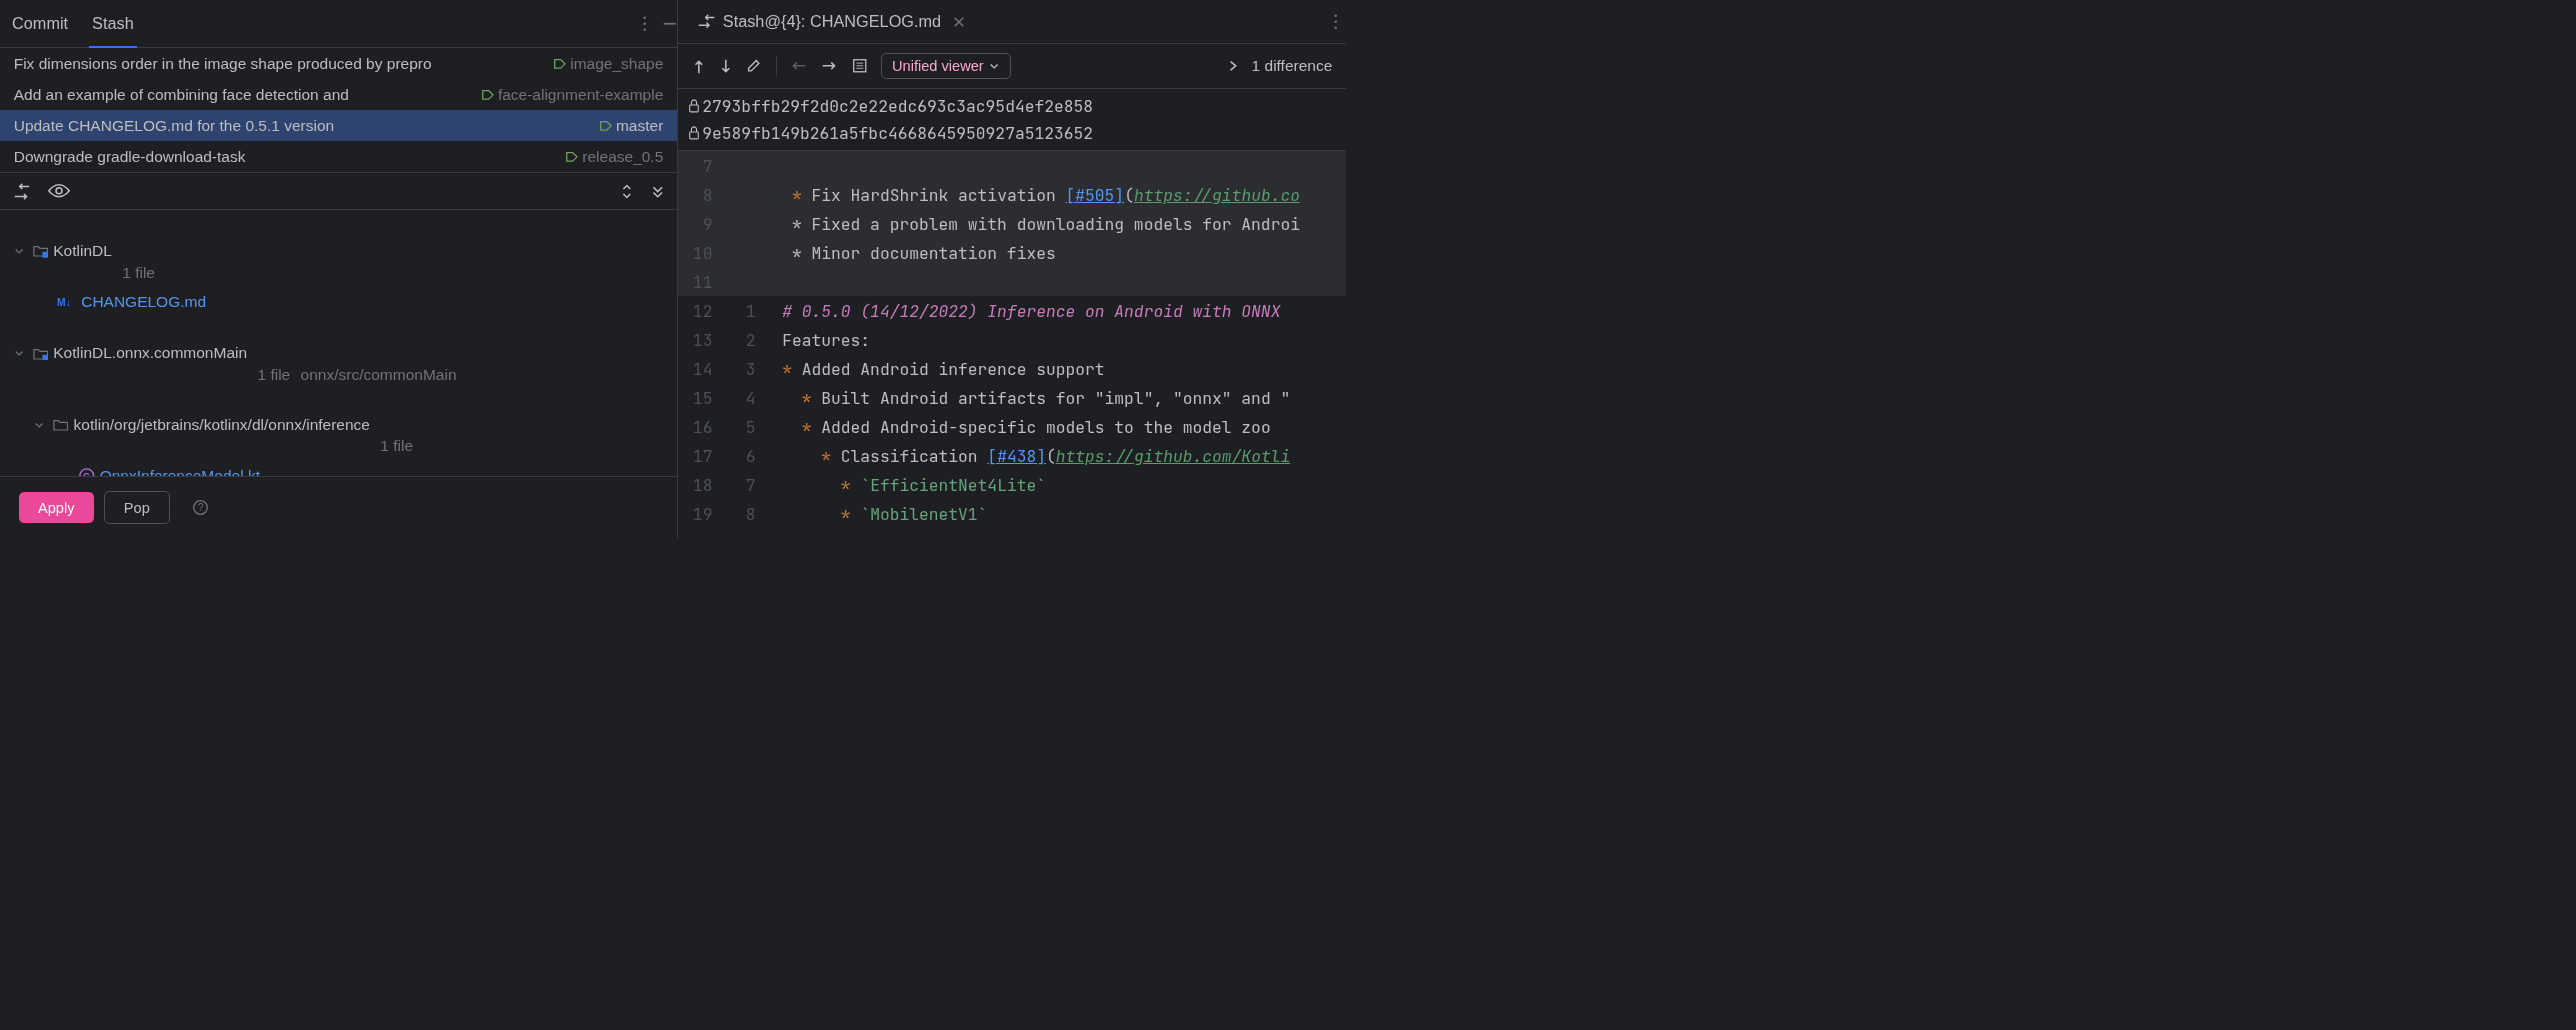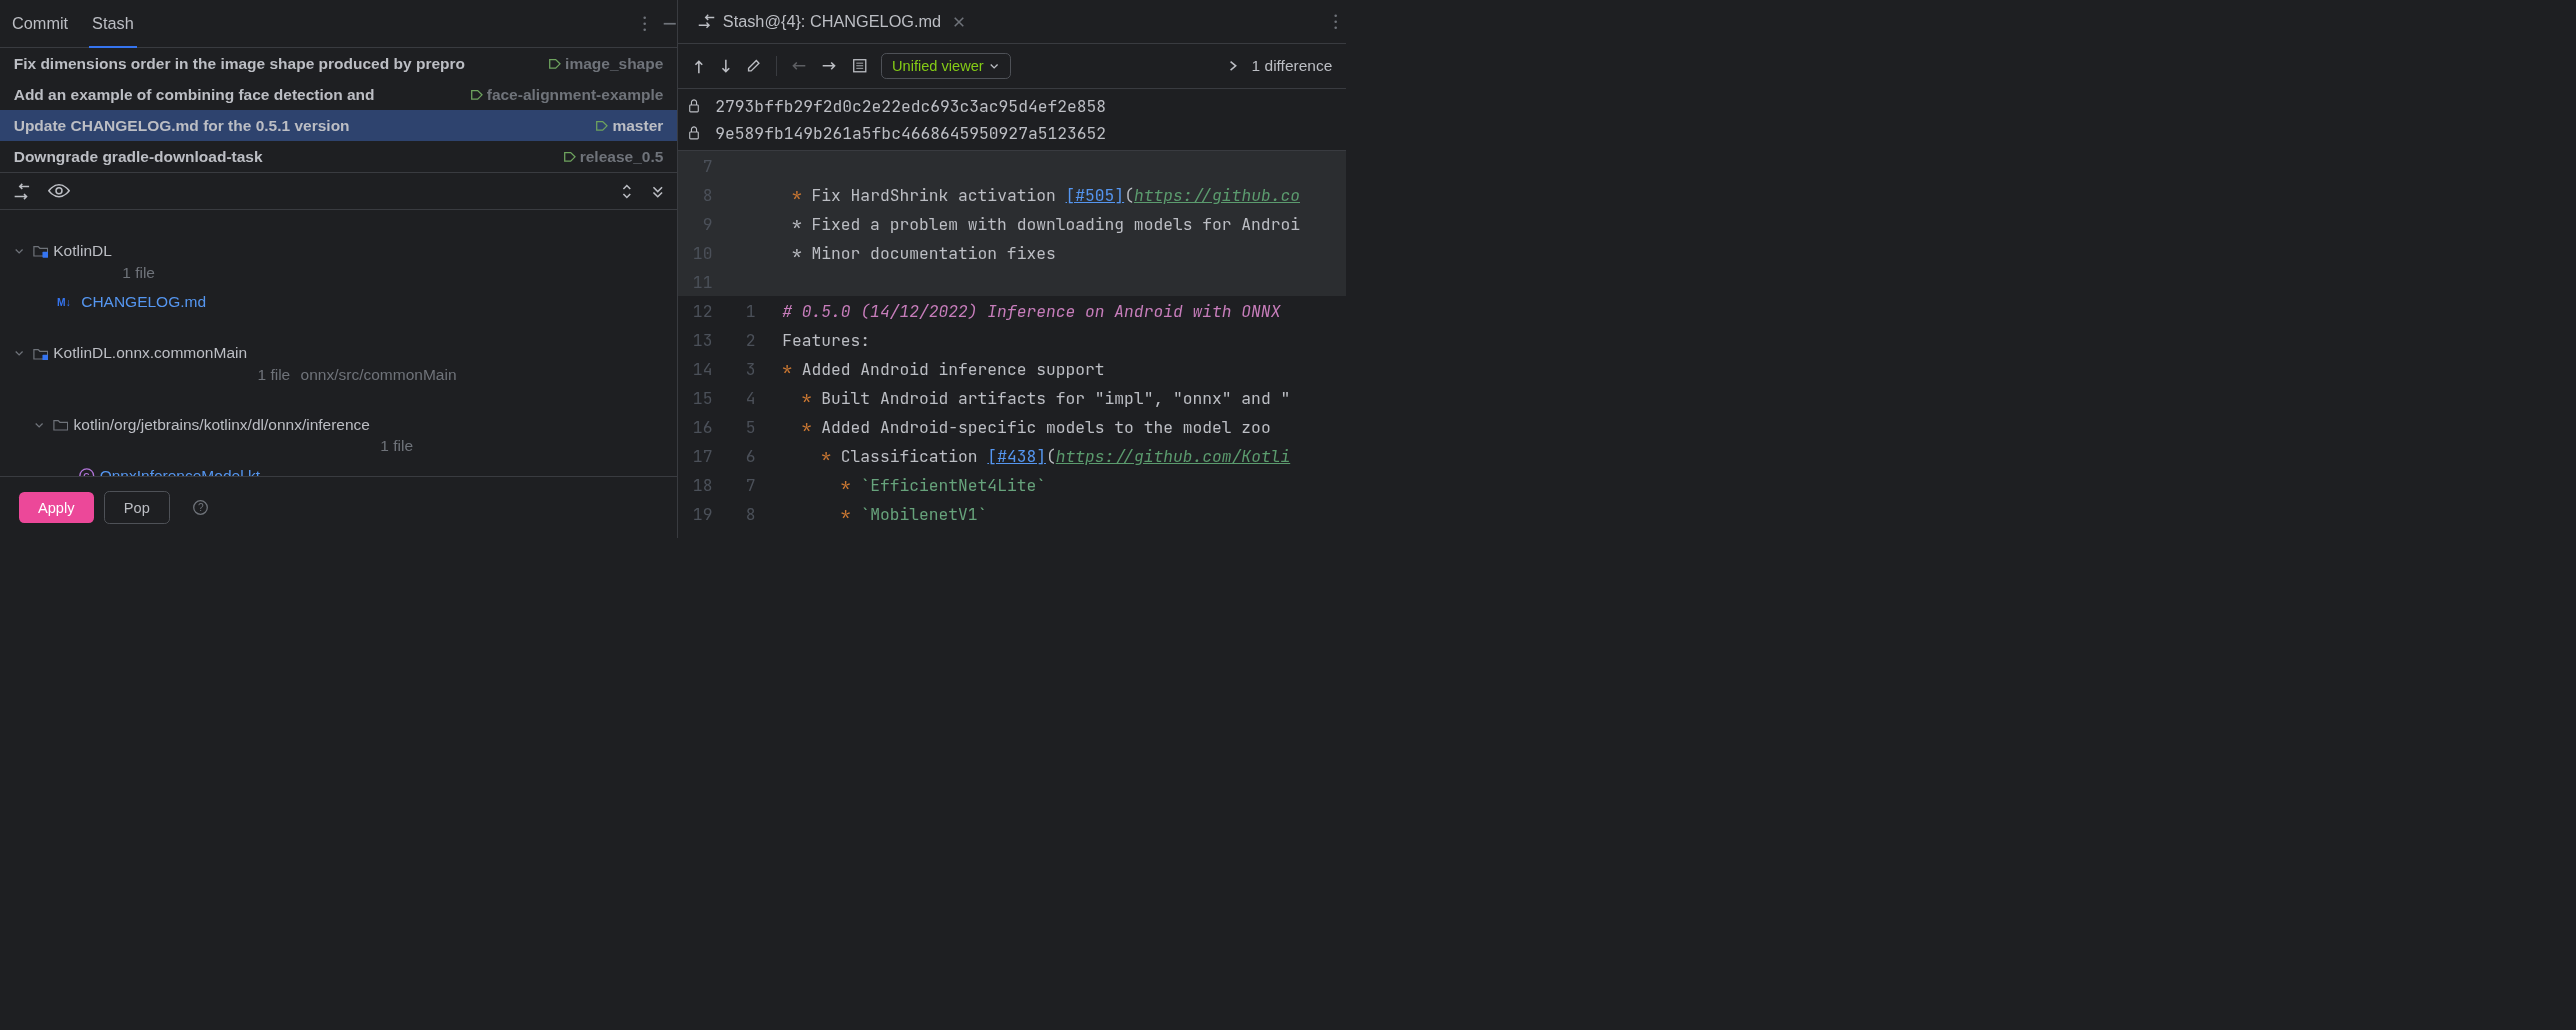--- a/index.html
+++ b/index.html
@@ -69,21 +69,20 @@
 
 .commit-list {
   border-bottom: 0.9px solid #393b40;
 }
 .commit-row {
   display: flex;
   align-items: center;
   padding: 6px 13.7px;
   font-size: 15.5px;
   min-height: 31px;
-  font-weight: bold;
 }
 .commit-row.selected {
   background: #2e436e;
 }
 .commit-msg {
   flex: 1;
   white-space: nowrap;
   overflow: hidden;
   text-overflow: ellipsis;
   color: #bcbec4;
@@ -199,33 +198,33 @@
 .diff-toolbar-spacer { flex: 1; }
 .sep { width: 0.9px; height: 20.6px; background: #393b40; }
 .viewer-btn {
   display: flex;
   align-items: center;
   gap: 5.2px;
   padding: 4.3px 10.3px;
   border: 0.9px solid #4e5157;
   border-radius: 5.2px;
   font-size: 14.6px;
-  color: #84cc16;
+  color: #f9a8d4;
 }
 .diff-count { font-size: 15.5px; color: #bcbec4; }
 
 .hash-rows {
   padding: 3.4px 0;
   border-bottom: 0.9px solid #393b40;
 }
 .hash-row {
   display: flex;
   align-items: center;
   padding: 2.6px 10.3px;
-  gap: 15px;
+  gap: 2px;
   font-size: 16.3px;
   font-family: "JetBrains Mono", "SF Mono", Consolas, monospace;
   color: #bcbec4;
 }
 
 
 .diff-area {
   flex: 1;
   overflow: hidden;
   font-family: "JetBrains Mono", "SF Mono", Consolas, monospace;

